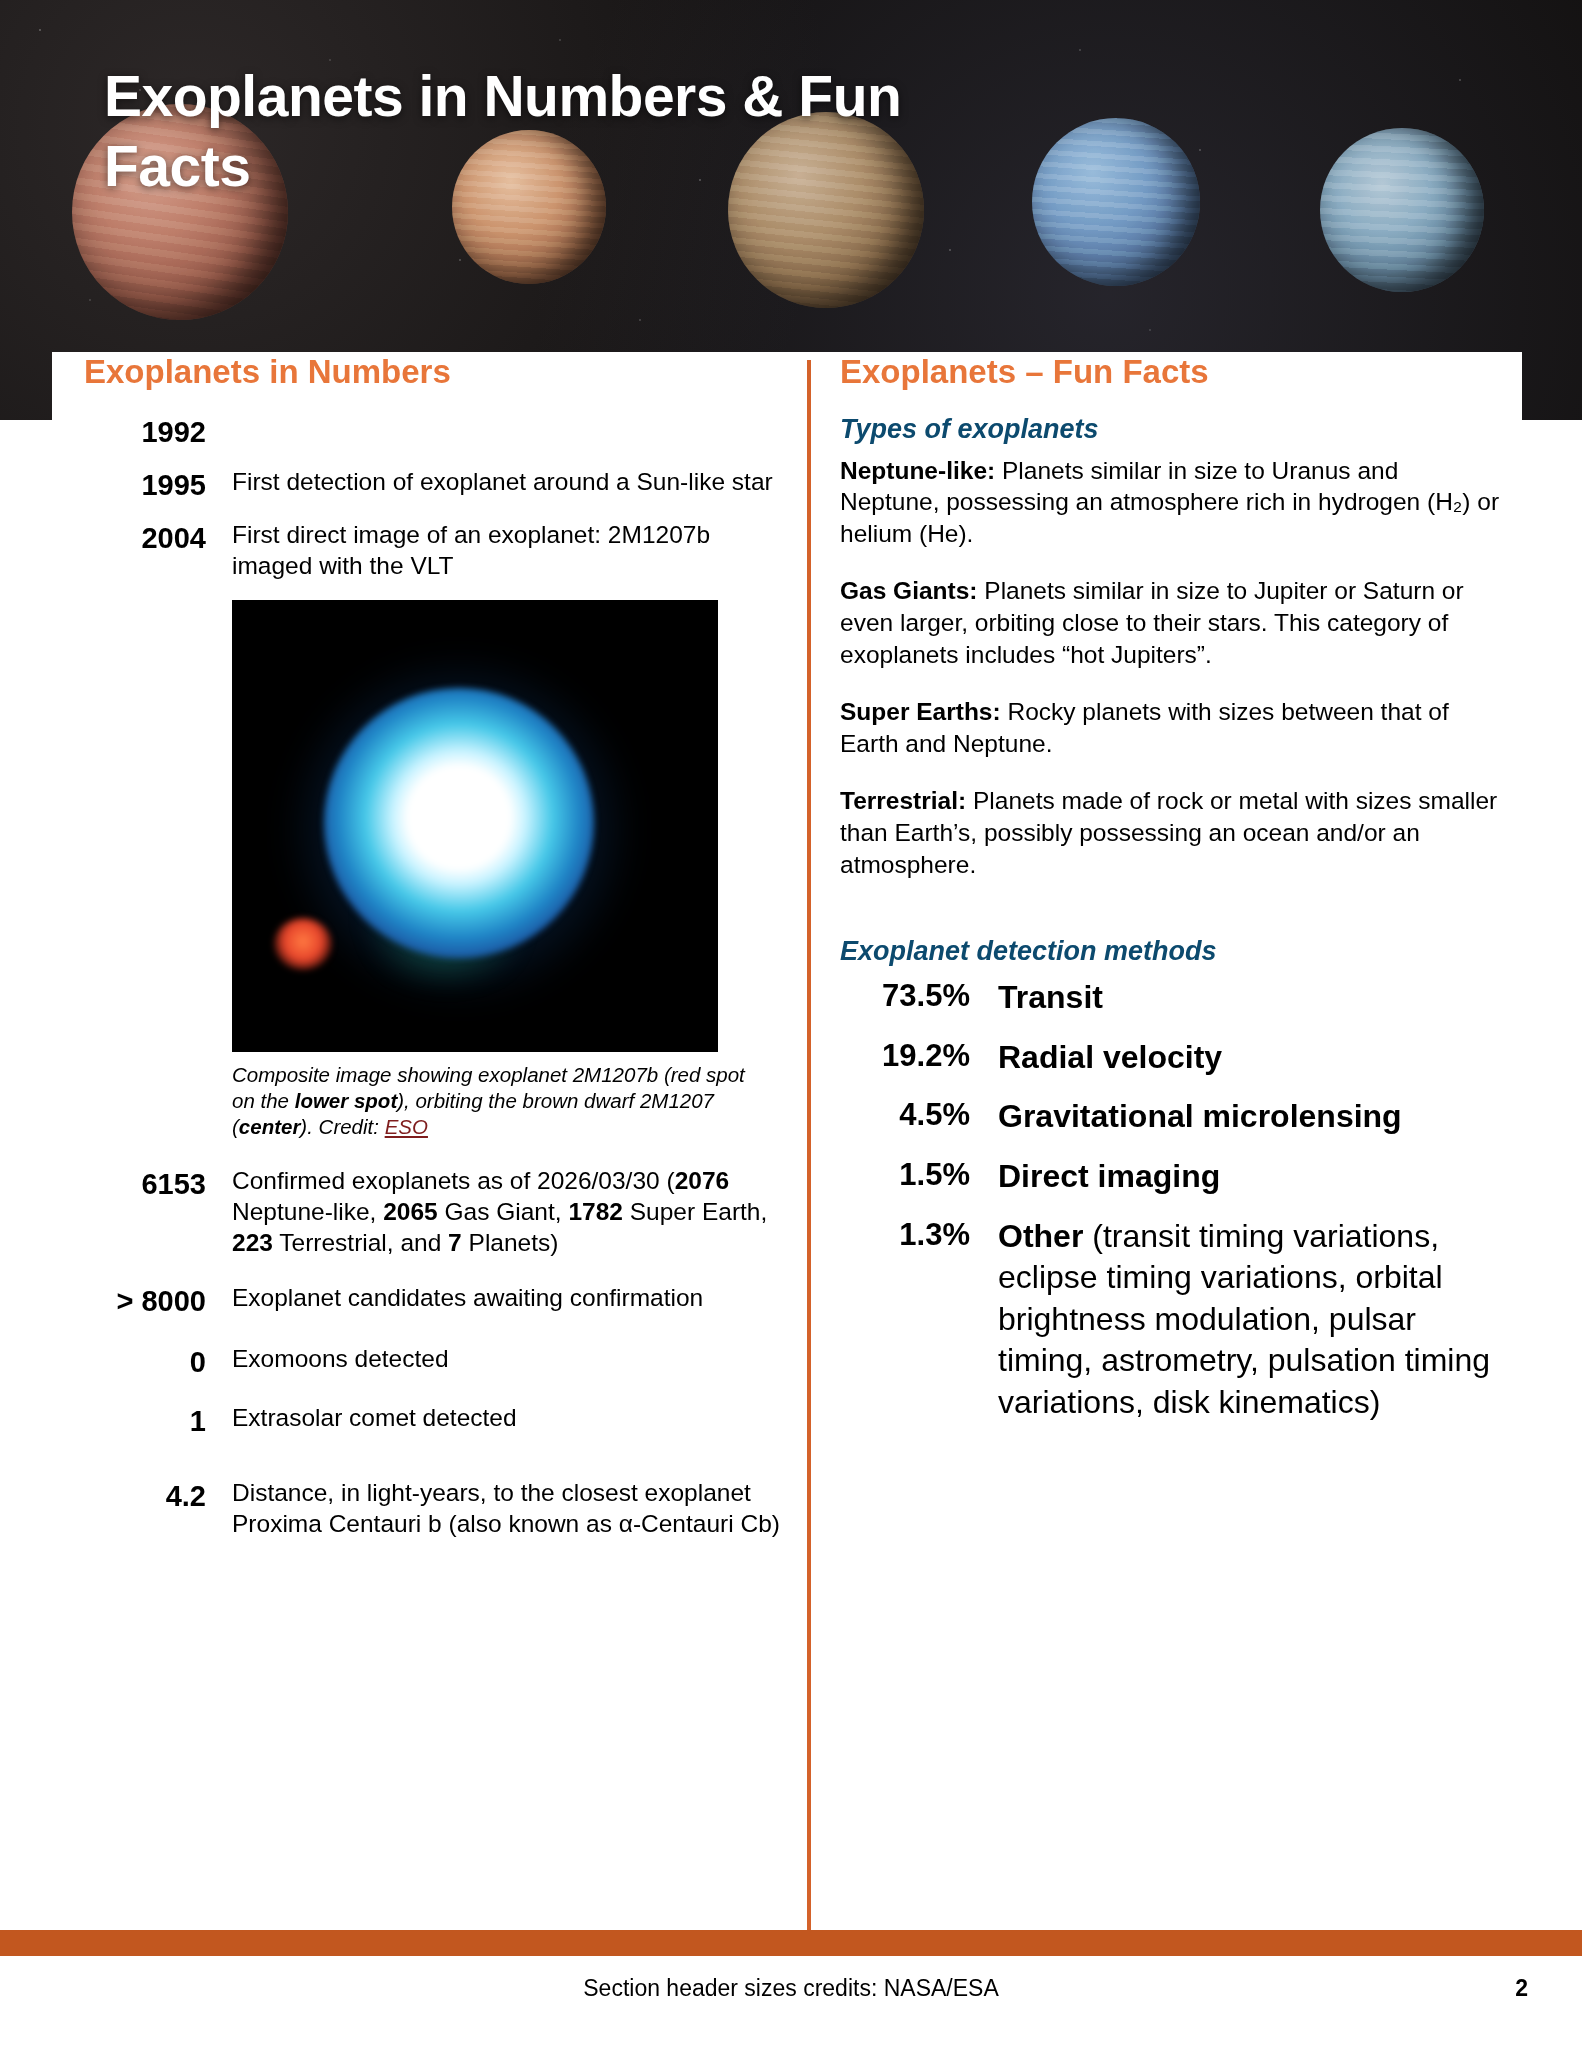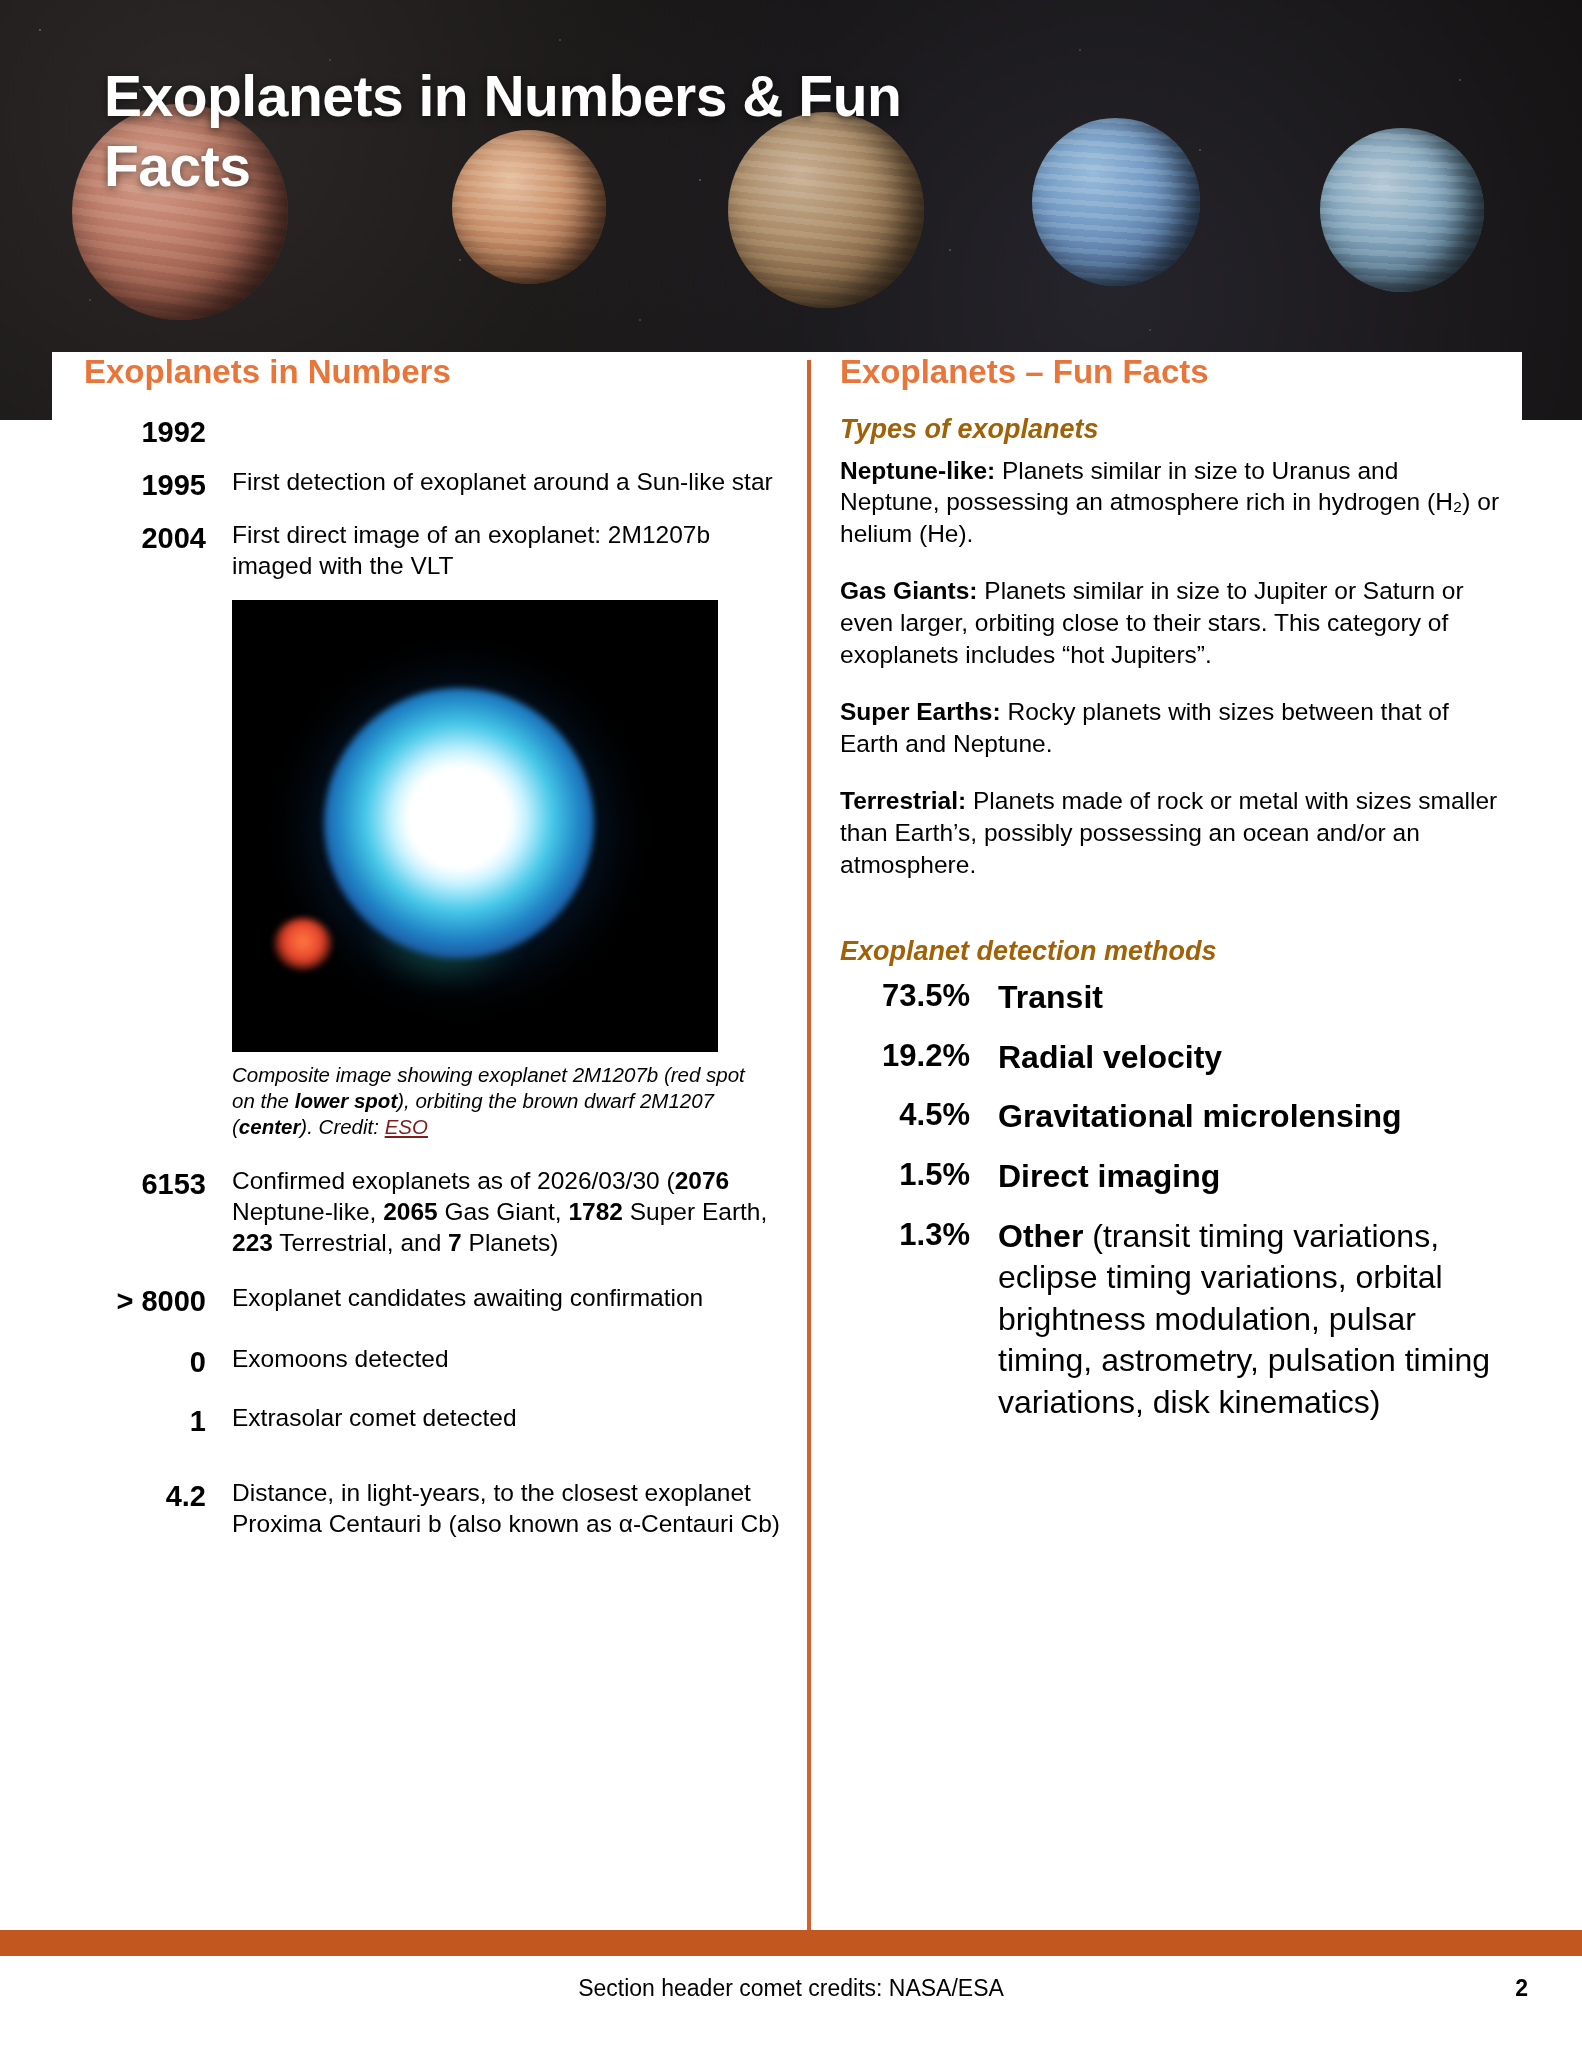--- a/index.html
+++ b/index.html
@@ -292,21 +292,21 @@
     line-height: 1.28;
     color: #000;
   }
   .figure-caption b { font-weight: bold; }
   .figure-caption a {
     color: #7f1d1d;
     text-decoration: underline;
   }
 
   .sub-head {
-    color: #a16207;
+    color: #0c4a6e;
     font-size: 27px;
     font-style: italic;
     font-weight: bold;
     margin: 0 0 10px 0;
   }
   .sub-head.second { margin-top: 56px; }
 
   .para {
     font-size: 24.5px;
     line-height: 1.29;
@@ -445,14 +445,14 @@
     </div>
     <div class="stat-row">
       <div class="pct">1.3%</div>
       <div class="lbl"><span>Other</span><span class="normal"> (transit timing variations, eclipse timing variations, orbital brightness modulation, pulsar timing, astrometry, pulsation timing variations, disk kinematics)</span></div>
     </div>
   </div>
 
 </div>
 
 <div class="footer-bar"></div>
-<div class="footer-text">Section header comet credits: NASA/ESA</div>
+<div class="footer-text">Section header sizes credits: NASA/ESA</div>
 <div class="footer-page">2</div>
 
 </body></html>

